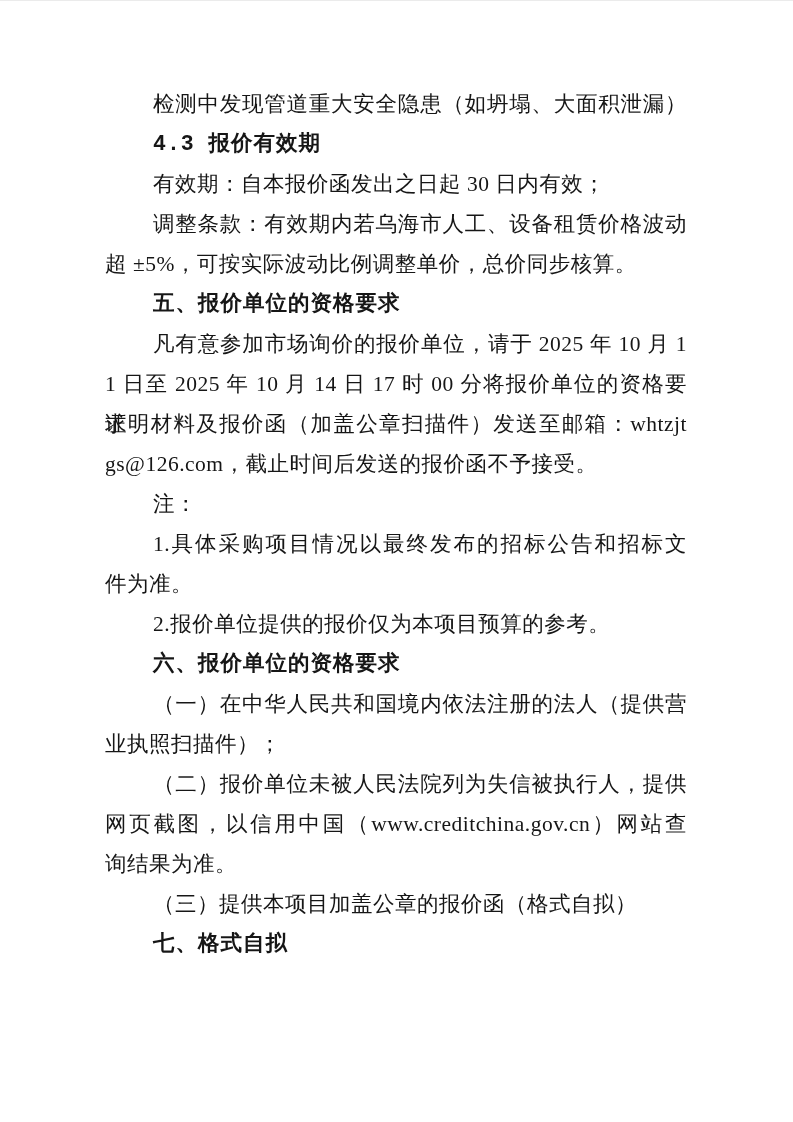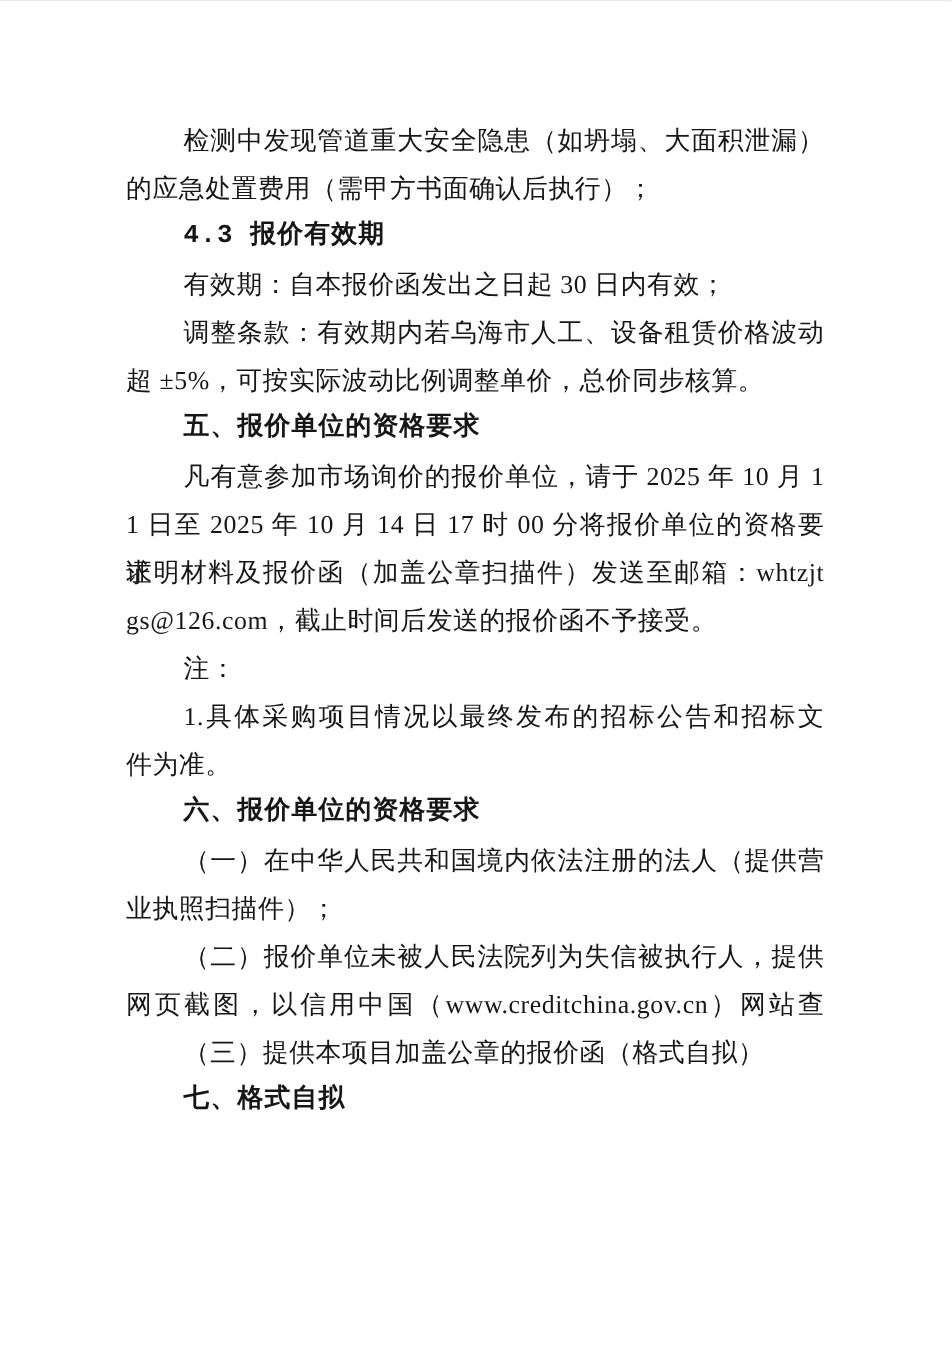--- a/index.html
+++ b/index.html
@@ -13,21 +13,21 @@
     position: relative;
     overflow: hidden;
     font-family: "Liberation Serif", "DejaVu Serif", serif;
     color: #161616;
     box-sizing: border-box;
     border-top: 1px solid #ebebeb;
   }
   .doc-page {
     position: absolute;
     left: 105px;
-    top: 96px;
+    top: 83px;
     width: 582px;
   }
   .line {
     height: 40px;
     line-height: 40px;
     font-size: 21.5px;
     letter-spacing: 0.5px;
     white-space: nowrap;
     overflow: visible;
   }
@@ -44,33 +44,34 @@
     font-weight: 700;
     font-family: Liberation Mono, monospace;
     letter-spacing: 1px;
   }
 </style>
 </head>
 <body>
 
 <div class="doc-page">
     <div class="line body indent justify">检测中发现管道重大安全隐患（如坍塌、大面积泄漏）</div>
-    <div class="line body">的应急处置费用（需甲方书面确认后执行）；</div>
     <div class="line heading indent">4.3 报价有效期</div>
     <div class="line body indent">有效期：自本报价函发出之日起 30 日内有效；</div>
     <div class="line body indent justify">调整条款：有效期内若乌海市人工、设备租赁价格波动</div>
     <div class="line body">超 ±5%，可按实际波动比例调整单价，总价同步核算。</div>
     <div class="line heading indent">五、报价单位的资格要求</div>
     <div class="line body indent justify">凡有意参加市场询价的报价单位，请于 2025 年 10 月 1</div>
     <div class="line body justify">1 日至 2025 年 10 月 14 日 17 时 00 分将报价单位的资格要求</div>
     <div class="line body justify">证明材料及报价函（加盖公章扫描件）发送至邮箱：whtzjt</div>
     <div class="line body">gs@126.com，截止时间后发送的报价函不予接受。</div>
     <div class="line body indent">注：</div>
     <div class="line body indent justify">1.具体采购项目情况以最终发布的招标公告和招标文</div>
     <div class="line body">件为准。</div>
+    <div class="line body indent">2.报价单位提供的报价仅为本项目预算的参考。</div>
     <div class="line heading indent">六、报价单位的资格要求</div>
     <div class="line body indent justify">（一）在中华人民共和国境内依法注册的法人（提供营</div>
     <div class="line body">业执照扫描件）；</div>
     <div class="line body indent justify">（二）报价单位未被人民法院列为失信被执行人，提供</div>
     <div class="line body justify">网页截图，以信用中国（www.creditchina.gov.cn）网站查</div>
+    <div class="line body">询结果为准。</div>
     <div class="line body indent">（三）提供本项目加盖公章的报价函（格式自拟）</div>
     <div class="line heading indent">七、格式自拟</div>
   </div>
 
 </body></html>

